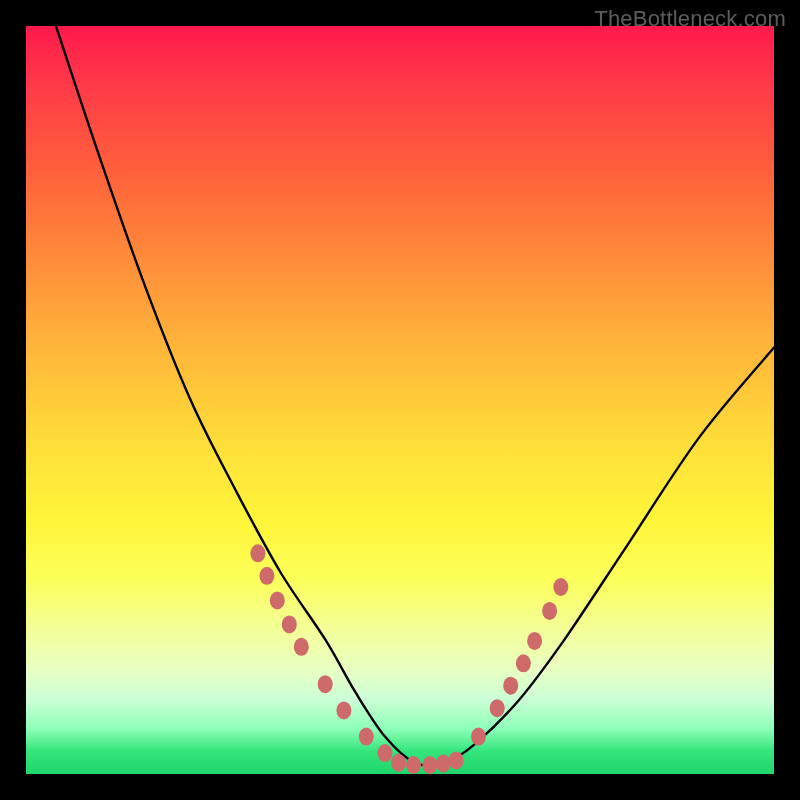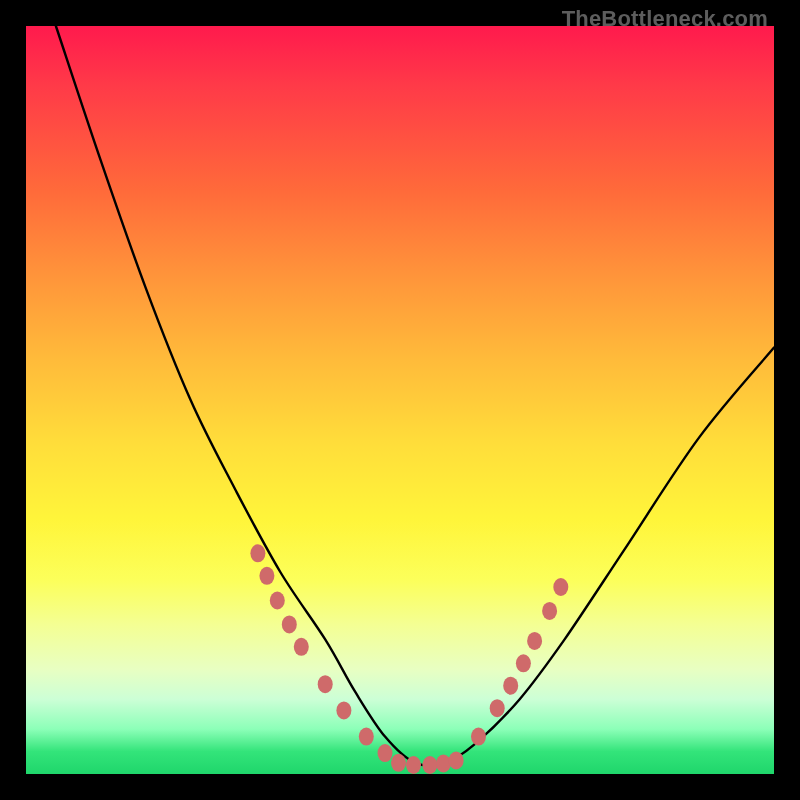--- a/index.html
+++ b/index.html
@@ -39,24 +39,24 @@
       #e8ffc2 86%,
       #ccffd6 90%,
       #8cffb8 94%,
       #33e47a 97%,
       #1fd66b 100%
     );
   }
   .watermark {
     position: absolute;
     top: 6px;
-    right: 32px;
+    right: 14px;
     font-family: Arial, Helvetica, sans-serif;
     font-size: 22px;
-    font-weight: 700;
+    font-weight: 400;
     color: #5d5d5d;
     letter-spacing: 0.2px;
     user-select: none;
   }
   svg.curve {
     position: absolute;
     left: 0;
     top: 0;
     width: 748px;
     height: 748px;

